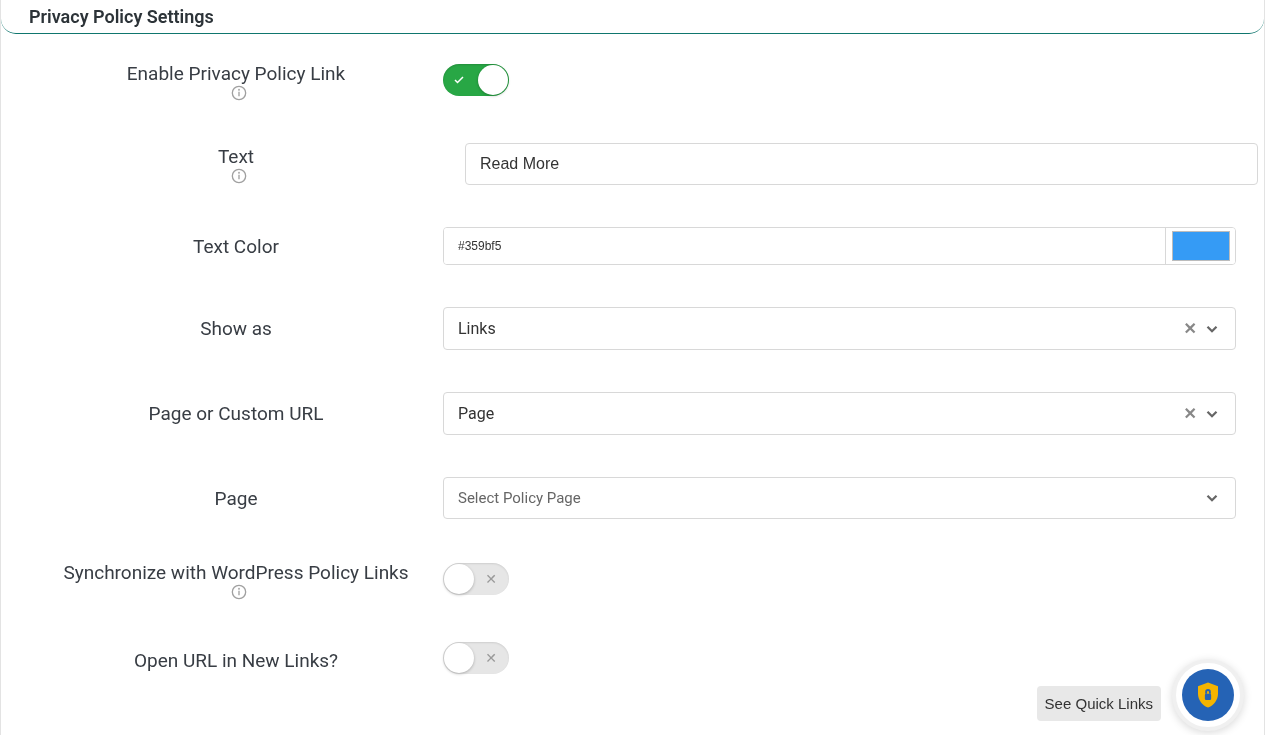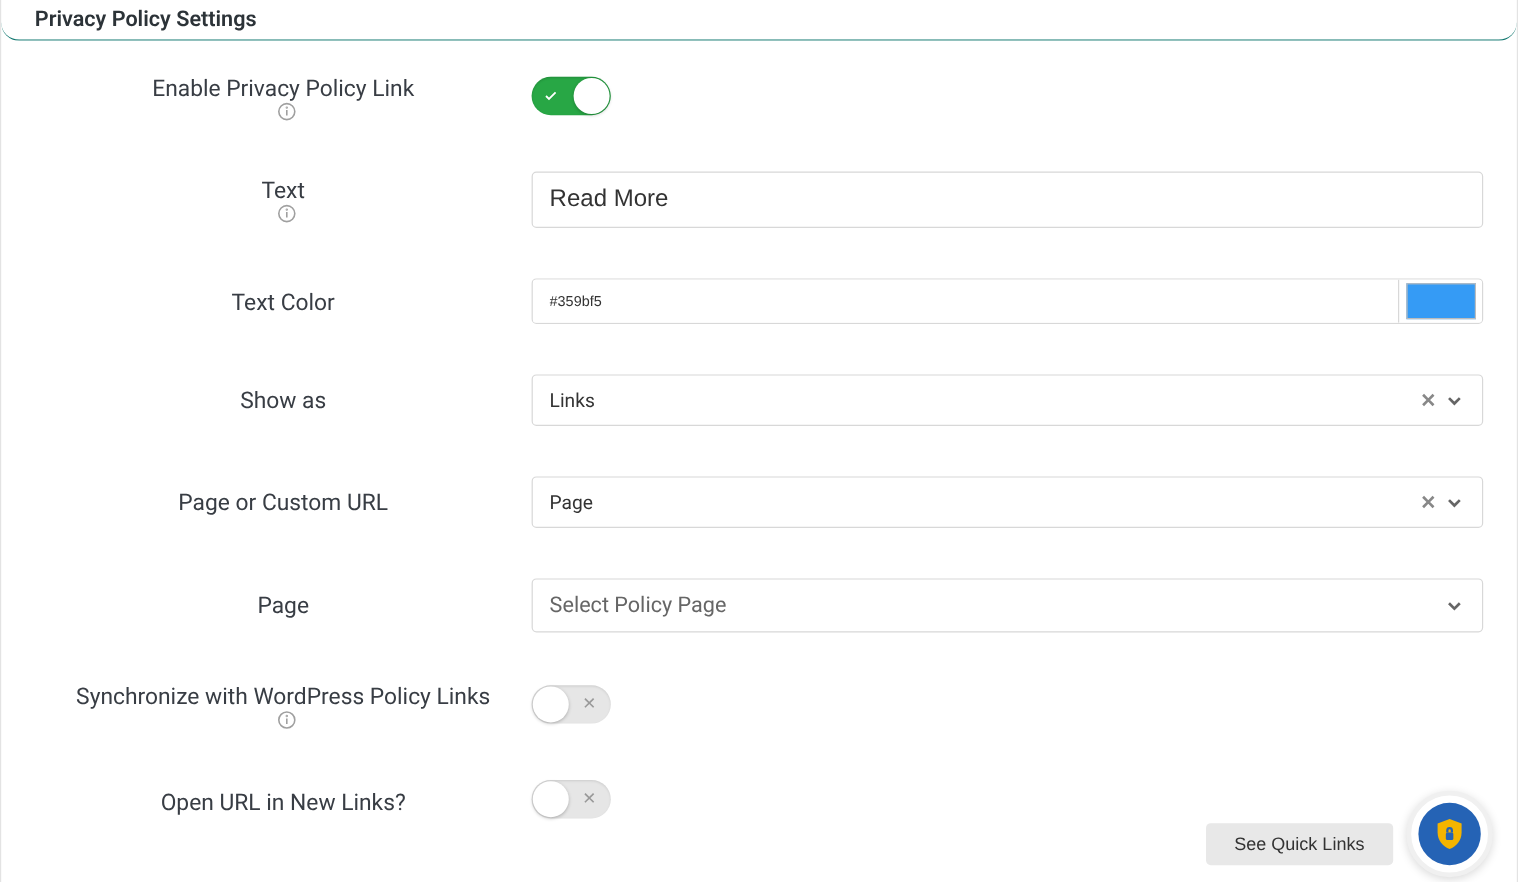--- a/index.html
+++ b/index.html
@@ -116,25 +116,26 @@
   .toggle-on-mark svg {
     display: block;
     width: 12px;
     height: 12px;
   }
 
   
   .text-input {
     width: 100%;
     padding: 11px 14px;
-    font-size: 20px;
+    font-size: 16px;
     border: 1px solid #d8d8d8;
     border-radius: 4px;
     color: #333;
     background: #fff;
+    margin-left: 22px;
   }
 
   
   .color-input-wrap {
     display: flex;
     width: 100%;
     border: 1px solid #d8d8d8;
     border-radius: 4px;
     overflow: hidden;
   }
@@ -190,32 +191,32 @@
     font-size: 16px;
     font-weight: bold;
     color: #888;
   }
   .select-icons svg {
     width: 18px;
     height: 18px;
     display: block;
   }
   .select-large .select-value {
-    font-size: 18px;
+    font-size: 15px;
   }
 
   
   .quick-links-btn {
     position: absolute;
     bottom: 14px;
     right: 103px;
     background: #e8e8e8;
     border: none;
     border-radius: 4px;
-    padding: 9px 24px;
+    padding: 9px 8px;
     font-size: 15px;
     color: #333;
     cursor: pointer;
   }
   .fab {
     position: absolute;
     bottom: 4px;
     right: 20px;
     width: 72px;
     height: 72px;

